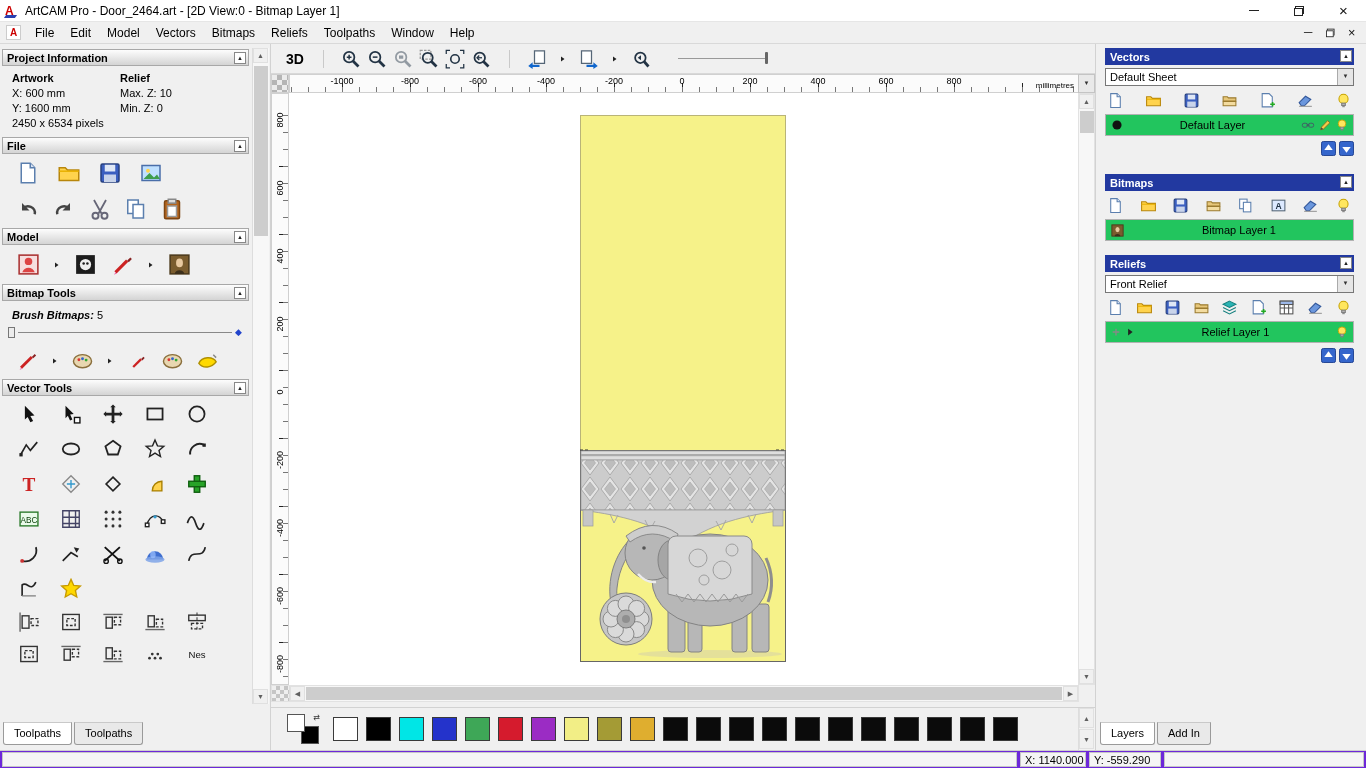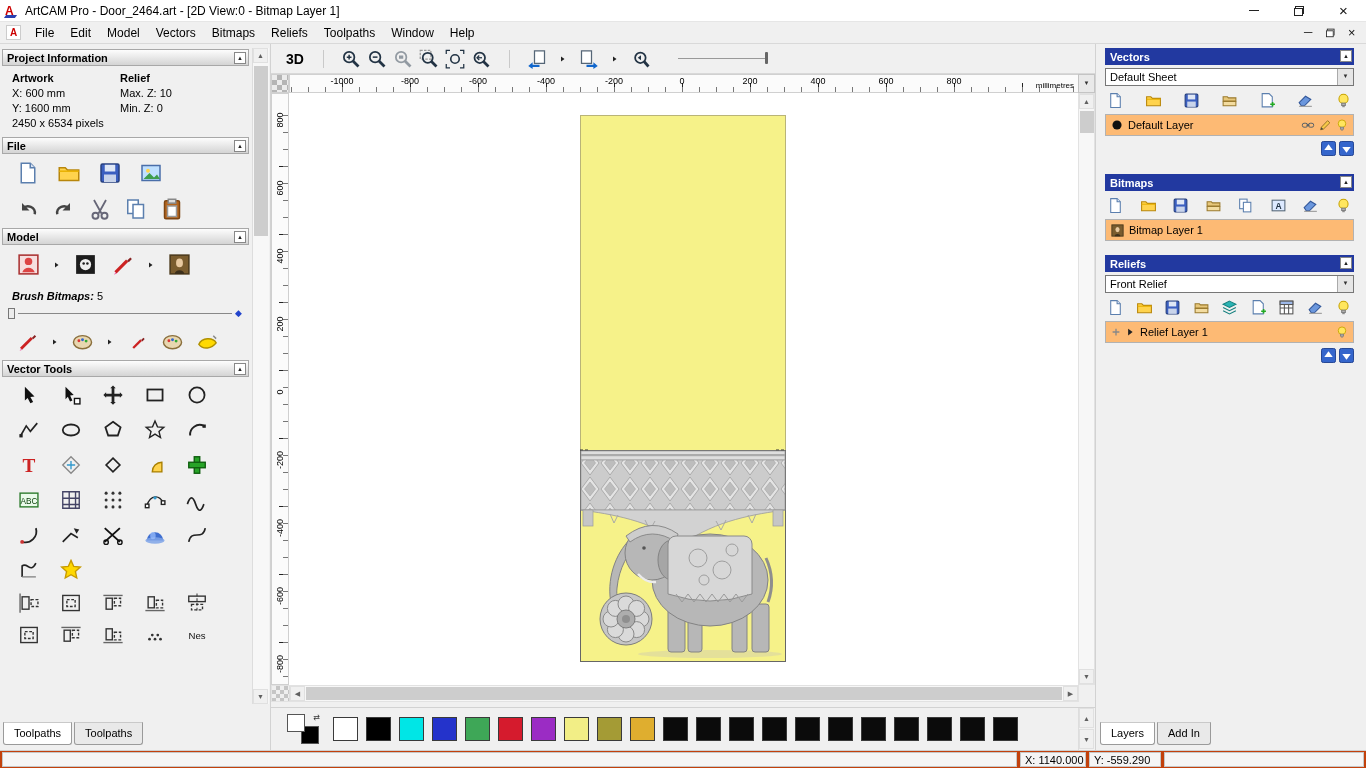--- a/index.html
+++ b/index.html
@@ -107,30 +107,30 @@
 
   
   .right-panel{position:absolute;left:1095px;top:44px;width:271px;height:706px;background:#f0f0f0;border-left:1px solid #d2d2d2;padding:4px 12px 0 9px;}
   .rp-hdr{height:17px;background:#2239a0;color:#fff;font-weight:bold;display:flex;align-items:center;padding-left:5px;position:relative;}
   .rp-hdr .collapse-btn{top:2px;}
   .combo{height:18px;border:1px solid #777;background:#fff;display:flex;align-items:center;margin-top:3px;}
   .combo-text{flex:1;padding-left:4px;}
   .combo-btn{width:16px;height:16px;background:#e6e6e6;border-left:1px solid #aaa;text-align:center;font-size:6px;line-height:15px;color:#333;}
   .combo-btn::before{content:"▼";}
   .rp-icons{display:flex;justify-content:space-between;align-items:center;padding:6px 2px 5px 2px;}
-  .layer-row{height:22px;background:#fdba74;border:1px solid #b2b2b2;display:flex;align-items:center;padding:0 4px;gap:4px;}
+  .layer-row{height:22px;background:#22c55e;border:1px solid #b2b2b2;display:flex;align-items:center;padding:0 4px;gap:4px;text-align:center;}
   .layer-left{display:flex;align-items:center;gap:2px;}
   .layer-label{flex:1;}
   .layer-right{display:flex;align-items:center;gap:3px;}
   .order-row{display:flex;justify-content:flex-end;gap:3px;padding:5px 0 4px 0;}
   .order-row .icon{width:15px;height:15px;}
   .rp-gap{height:14px;}
 
   
-  .statusbar{position:absolute;left:0;top:750px;width:100%;height:18px;background:#c2410c;border-top:1px solid #cfcfcf;display:flex;gap:3px;padding:1px 2px;}
+  .statusbar{position:absolute;left:0;top:750px;width:100%;height:18px;background:#6d28d9;border-top:1px solid #cfcfcf;display:flex;gap:3px;padding:1px 2px;}
   .st-cell{border:1px solid #c6c6c6;background:#f5f5f5;padding:1px 4px;white-space:nowrap;}
   .st-fill{flex:1;}
   .st-x{width:66px;}
   .st-y{width:72px;}
   .st-end{width:200px;}
 </style>
 </head>
 <body>
 
 <div id="root">
@@ -292,20 +292,24 @@
         </span>
         <span class="icon">
           <svg viewBox="0 0 16 16" width="25" height="25">
             <rect x="2" y="2" width="12" height="12" fill="#7a5c2e" stroke="#4c3a1c"></rect>
             <ellipse cx="8" cy="7" rx="2.2" ry="2.8" fill="#e8c9a0"></ellipse>
             <path d="M5 14c0-3 6-3 6 0z" fill="#3c2f1b"></path>
           </svg>
         </span>
       </div>
 
+    <div class="section-hdr">
+      <span>Bitmap Tools</span>
+      <span class="collapse-btn"></span>
+    </div>
     <div class="brush-row">
       <span class="lbl">Brush Bitmaps:</span>
       <span>5</span>
     </div>
     <div class="slider-row">
       <span class="slider-handle"></span>
       <span class="slider-track"></span>
       <span class="slider-dot"></span>
     </div>
     <div class="icon-row tight">

